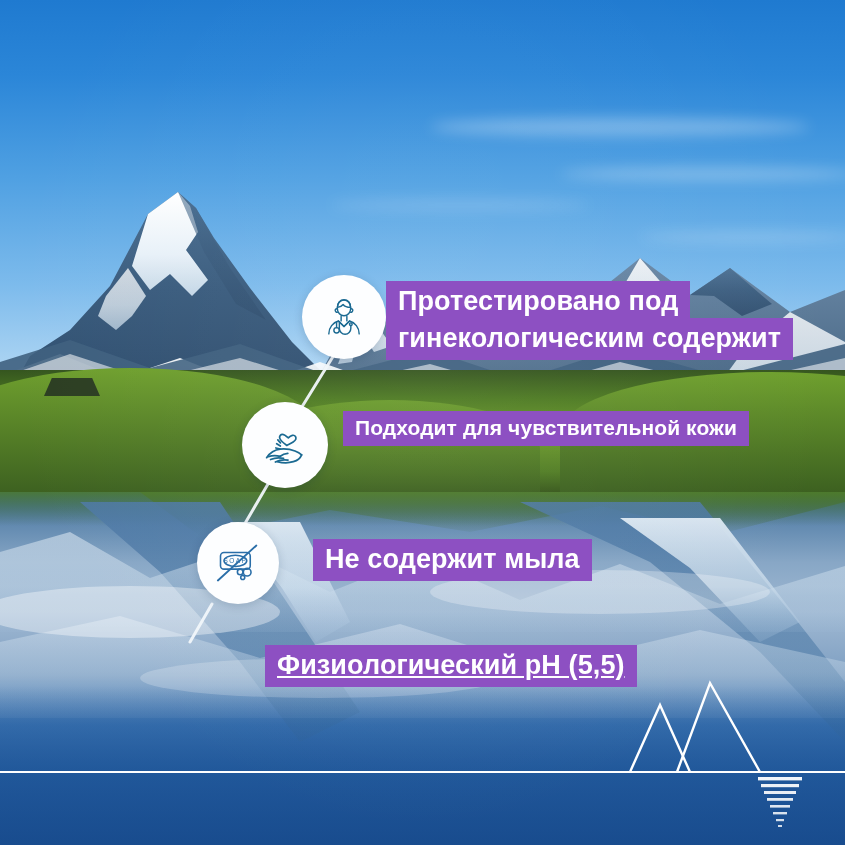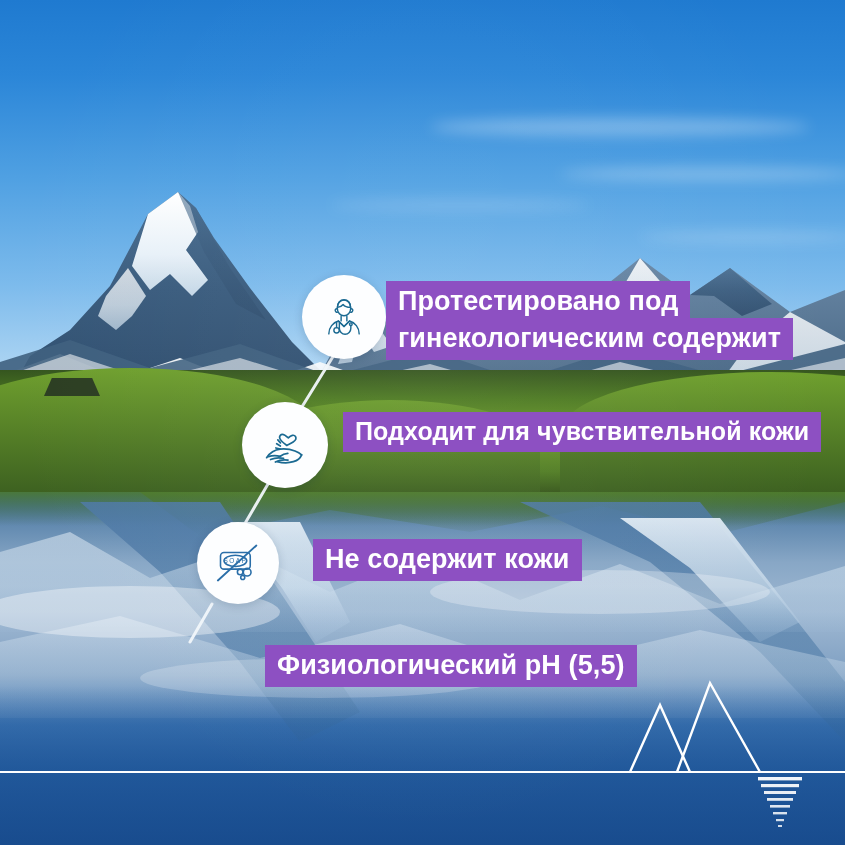--- a/index.html
+++ b/index.html
@@ -94,21 +94,21 @@
     letter-spacing:.1px;
   }
   .claim > span{
     background-color:#8d50c2;
     -webkit-box-decoration-break:clone;
     box-decoration-break:clone;
     padding:5px 12px 7px 12px;
   }
 
   #claim-1{left:386px;top:283px;width:470px;font-size:27px;}
-  #claim-2{left:343px;top:414px;width:480px;font-size:25px;}
+  #claim-2{left:343px;top:414px;width:480px;font-size:21px;}
   #claim-3{left:313px;top:541px;width:300px;font-size:27px;}
   #claim-4{left:265px;top:647px;width:420px;font-size:27px;}
 
   
   .brandmark{position:absolute;left:0;top:0;width:845px;height:845px;pointer-events:none;}
 </style>
 </head>
 <body>
 
 <div id="stage">
@@ -275,25 +275,25 @@
 
   <p class="claim" id="claim-1">
     <span style="background-color: rgb(141, 80, 194);">Протестировано под гинекологическим содержит</span>
   </p>
 
   <p class="claim" id="claim-2">
     <span style="background-color: rgb(141, 80, 194);">Подходит для чувствительной кожи</span>
   </p>
 
   <p class="claim" id="claim-3">
-    <span style="background-color: rgb(141, 80, 194);">Не содержит кожи</span>
+    <span style="background-color: rgb(141, 80, 194);">Не содержит мыла</span>
   </p>
 
   <p class="claim" id="claim-4">
-    <span style="background-color: rgb(141, 80, 194);">Физиологический pH (5,5)</span>
+    <span style="background-color: rgb(141, 80, 194); text-decoration: underline;">Физиологический pH (5,5)</span>
   </p>
 
   <svg class="brandmark" width="845" height="845" viewBox="0 0 845 845">
     <g stroke="#ffffff" stroke-width="2.4" fill="none" stroke-linejoin="miter">
 
       <line x1="0" y1="772" x2="845" y2="772" stroke-width="2"></line>
 
       <polyline points="630,772 660,705 690,772"></polyline>
 
       <polyline points="677,772 710,683 760,772"></polyline>

